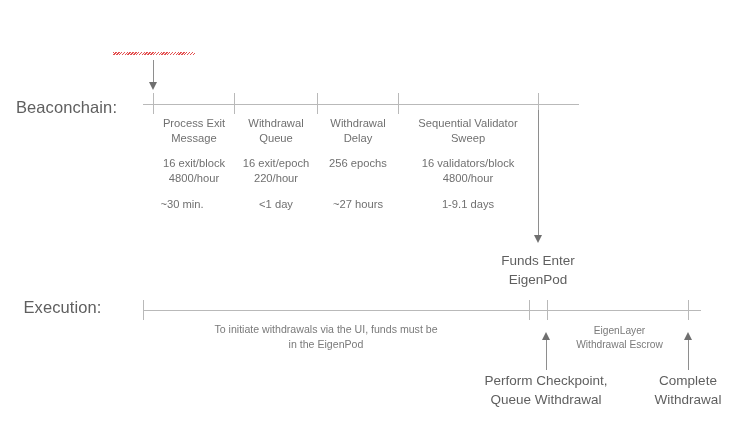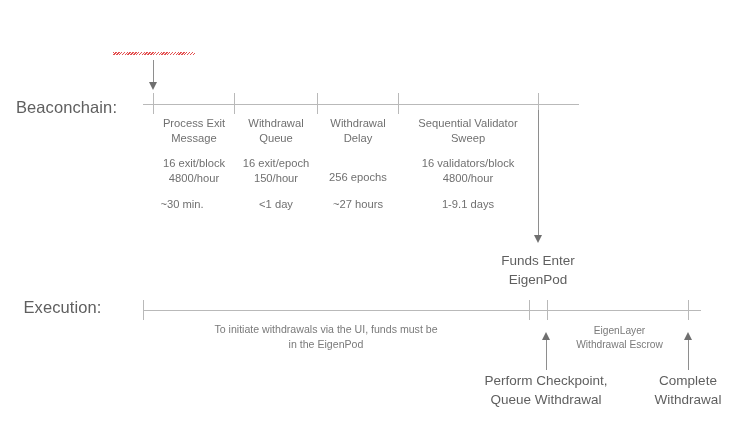--- a/index.html
+++ b/index.html
@@ -140,26 +140,26 @@
 
   <div class="txt seg-title" style="left:152px; top:116px; width:84px;text-align:center;">Process Exit
 Message</div>
   <div class="txt seg-rate" style="left:152px; top:156px; width:84px;">16 exit/block
 4800/hour</div>
   <div class="txt seg-time" style="left:140px; top:197px; width:84px;">~30 min.</div>
 
   <div class="txt seg-title" style="left:234px; top:116px; width:84px;">Withdrawal
 Queue</div>
   <div class="txt seg-rate" style="left:234px; top:156px; width:84px;">16 exit/epoch
-150/hour</div>
+220/hour</div>
   <div class="txt seg-time" style="left:234px; top:197px; width:84px;">&lt;1 day</div>
 
   <div class="txt seg-title" style="left:316px; top:116px; width:84px;">Withdrawal
 Delay</div>
-  <div class="txt seg-rate" style="left:316px; top:156px; width:84px;margin-top:14px;">256 epochs</div>
+  <div class="txt seg-rate" style="left:316px; top:156px; width:84px;">256 epochs</div>
   <div class="txt seg-time" style="left:316px; top:197px; width:84px;">~27 hours</div>
 
   <div class="txt seg-title" style="left:400px; top:116px; width:136px;">Sequential Validator
 Sweep</div>
   <div class="txt seg-rate" style="left:400px; top:156px; width:136px;">16 validators/block
 4800/hour</div>
   <div class="txt seg-time" style="left:400px; top:197px; width:136px;">1-9.1 days</div>
 
   <div class="vline" style="left:538px; top:110px; height:128px;"></div>
   <div class="arrowhead-down" style="left:533.5px; top:235px;"></div>

